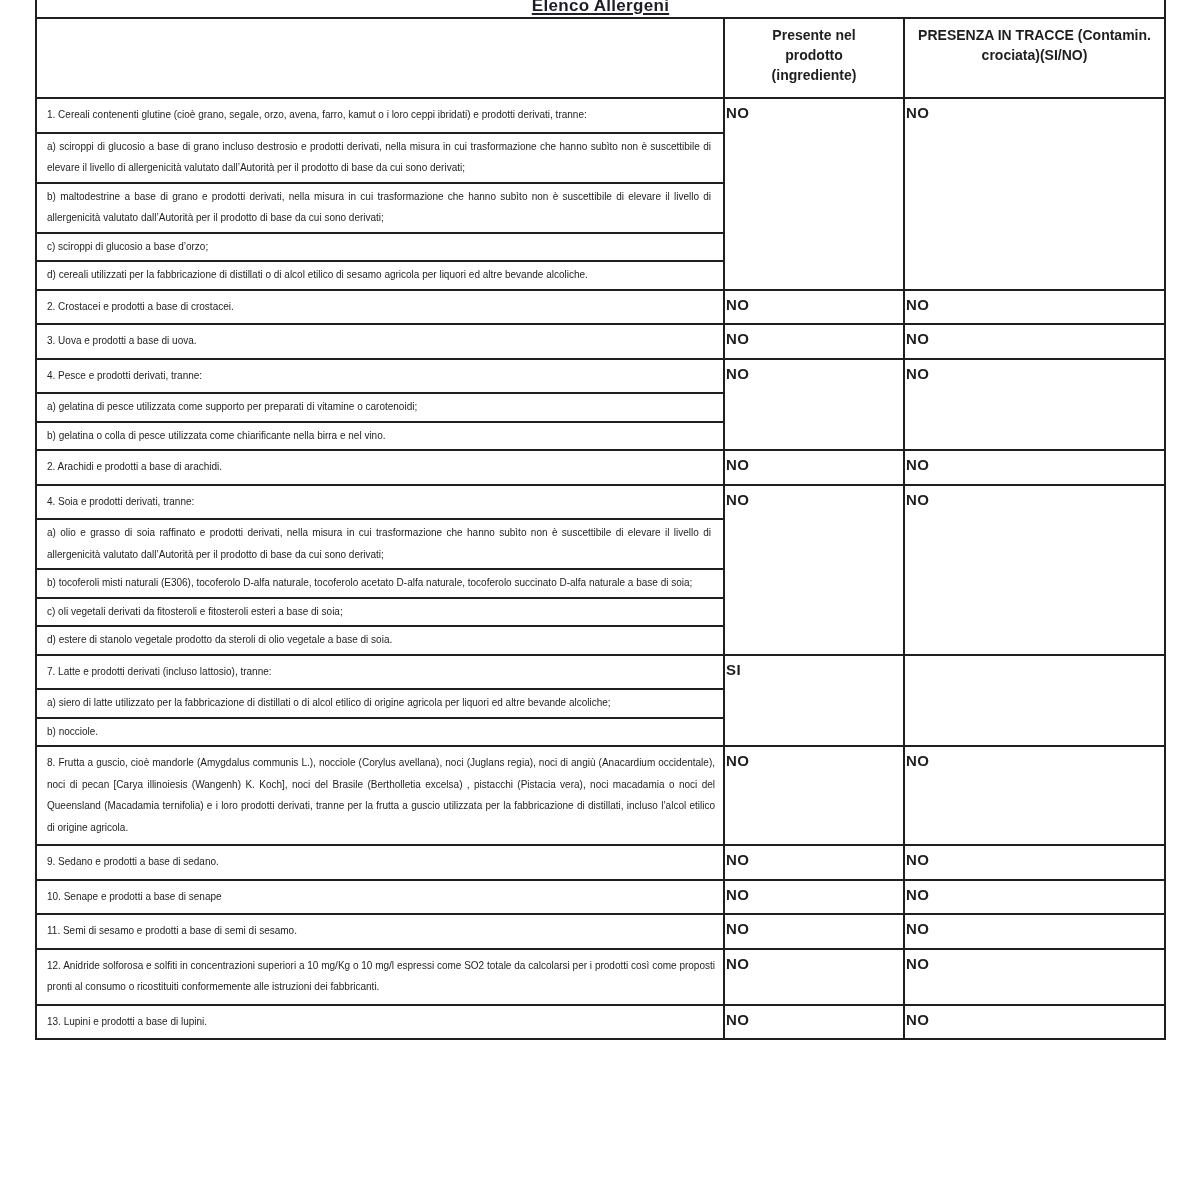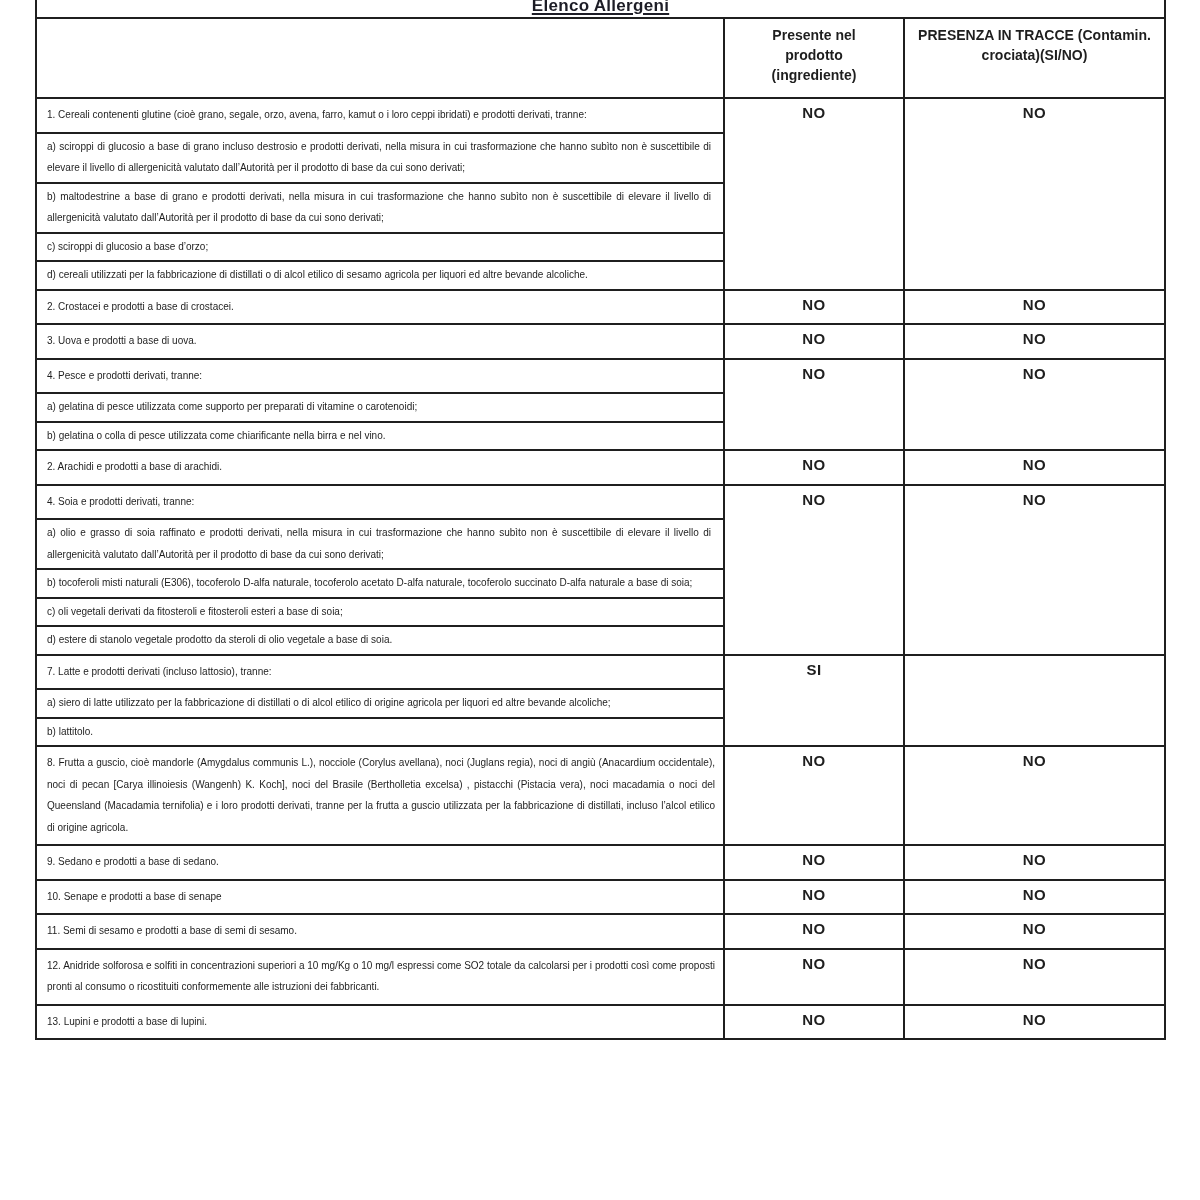--- a/index.html
+++ b/index.html
@@ -68,21 +68,21 @@
     font-size: 10px;
     line-height: 21.5px;
     text-align: justify;
     color: #1e1e1e;
   }
   td.cell-main { padding: 5px 8px 6px 10px; }
   td.cell-sub  { padding: 2px 12px 3px 10px; }
 
   td.cell-value {
     vertical-align: top;
-    text-align: center;
+    text-align: left;
     font-weight: bold;
     font-size: 15px;
     letter-spacing: 0.5px;
     padding-top: 5px;
   }
 </style>
 </head>
 <body>
 
 <div class="page">
@@ -169,21 +169,21 @@
           </tr>
           <tr>
             <td class="cell-text cell-main">7. Latte e prodotti derivati (incluso lattosio), tranne:</td>
             <td class="cell-value" rowspan="3">SI</td>
             <td class="cell-value" rowspan="3"></td>
           </tr>
           <tr>
             <td class="cell-text cell-sub">a) siero di latte utilizzato per la fabbricazione di distillati o di alcol etilico di origine agricola per liquori ed altre bevande alcoliche;</td>
           </tr>
           <tr>
-            <td class="cell-text cell-sub">b) lattitolo.</td>
+            <td class="cell-text cell-sub">b) nocciole.</td>
           </tr>
           <tr>
             <td class="cell-text cell-main">8. Frutta a guscio, cioè mandorle (Amygdalus communis L.), nocciole (Corylus avellana), noci (Juglans regia), noci di angiù (Anacardium occidentale), noci di pecan [Carya illinoiesis (Wangenh) K. Koch], noci del Brasile (Bertholletia excelsa) , pistacchi (Pistacia vera), noci macadamia o noci del Queensland (Macadamia ternifolia) e i loro prodotti derivati, tranne per la frutta a guscio utilizzata per la fabbricazione di distillati, incluso l’alcol etilico di origine agricola.</td>
             <td class="cell-value" rowspan="1">NO</td>
             <td class="cell-value" rowspan="1">NO</td>
           </tr>
           <tr>
             <td class="cell-text cell-main">9. Sedano e prodotti a base di sedano.</td>
             <td class="cell-value" rowspan="1">NO</td>
             <td class="cell-value" rowspan="1">NO</td>

